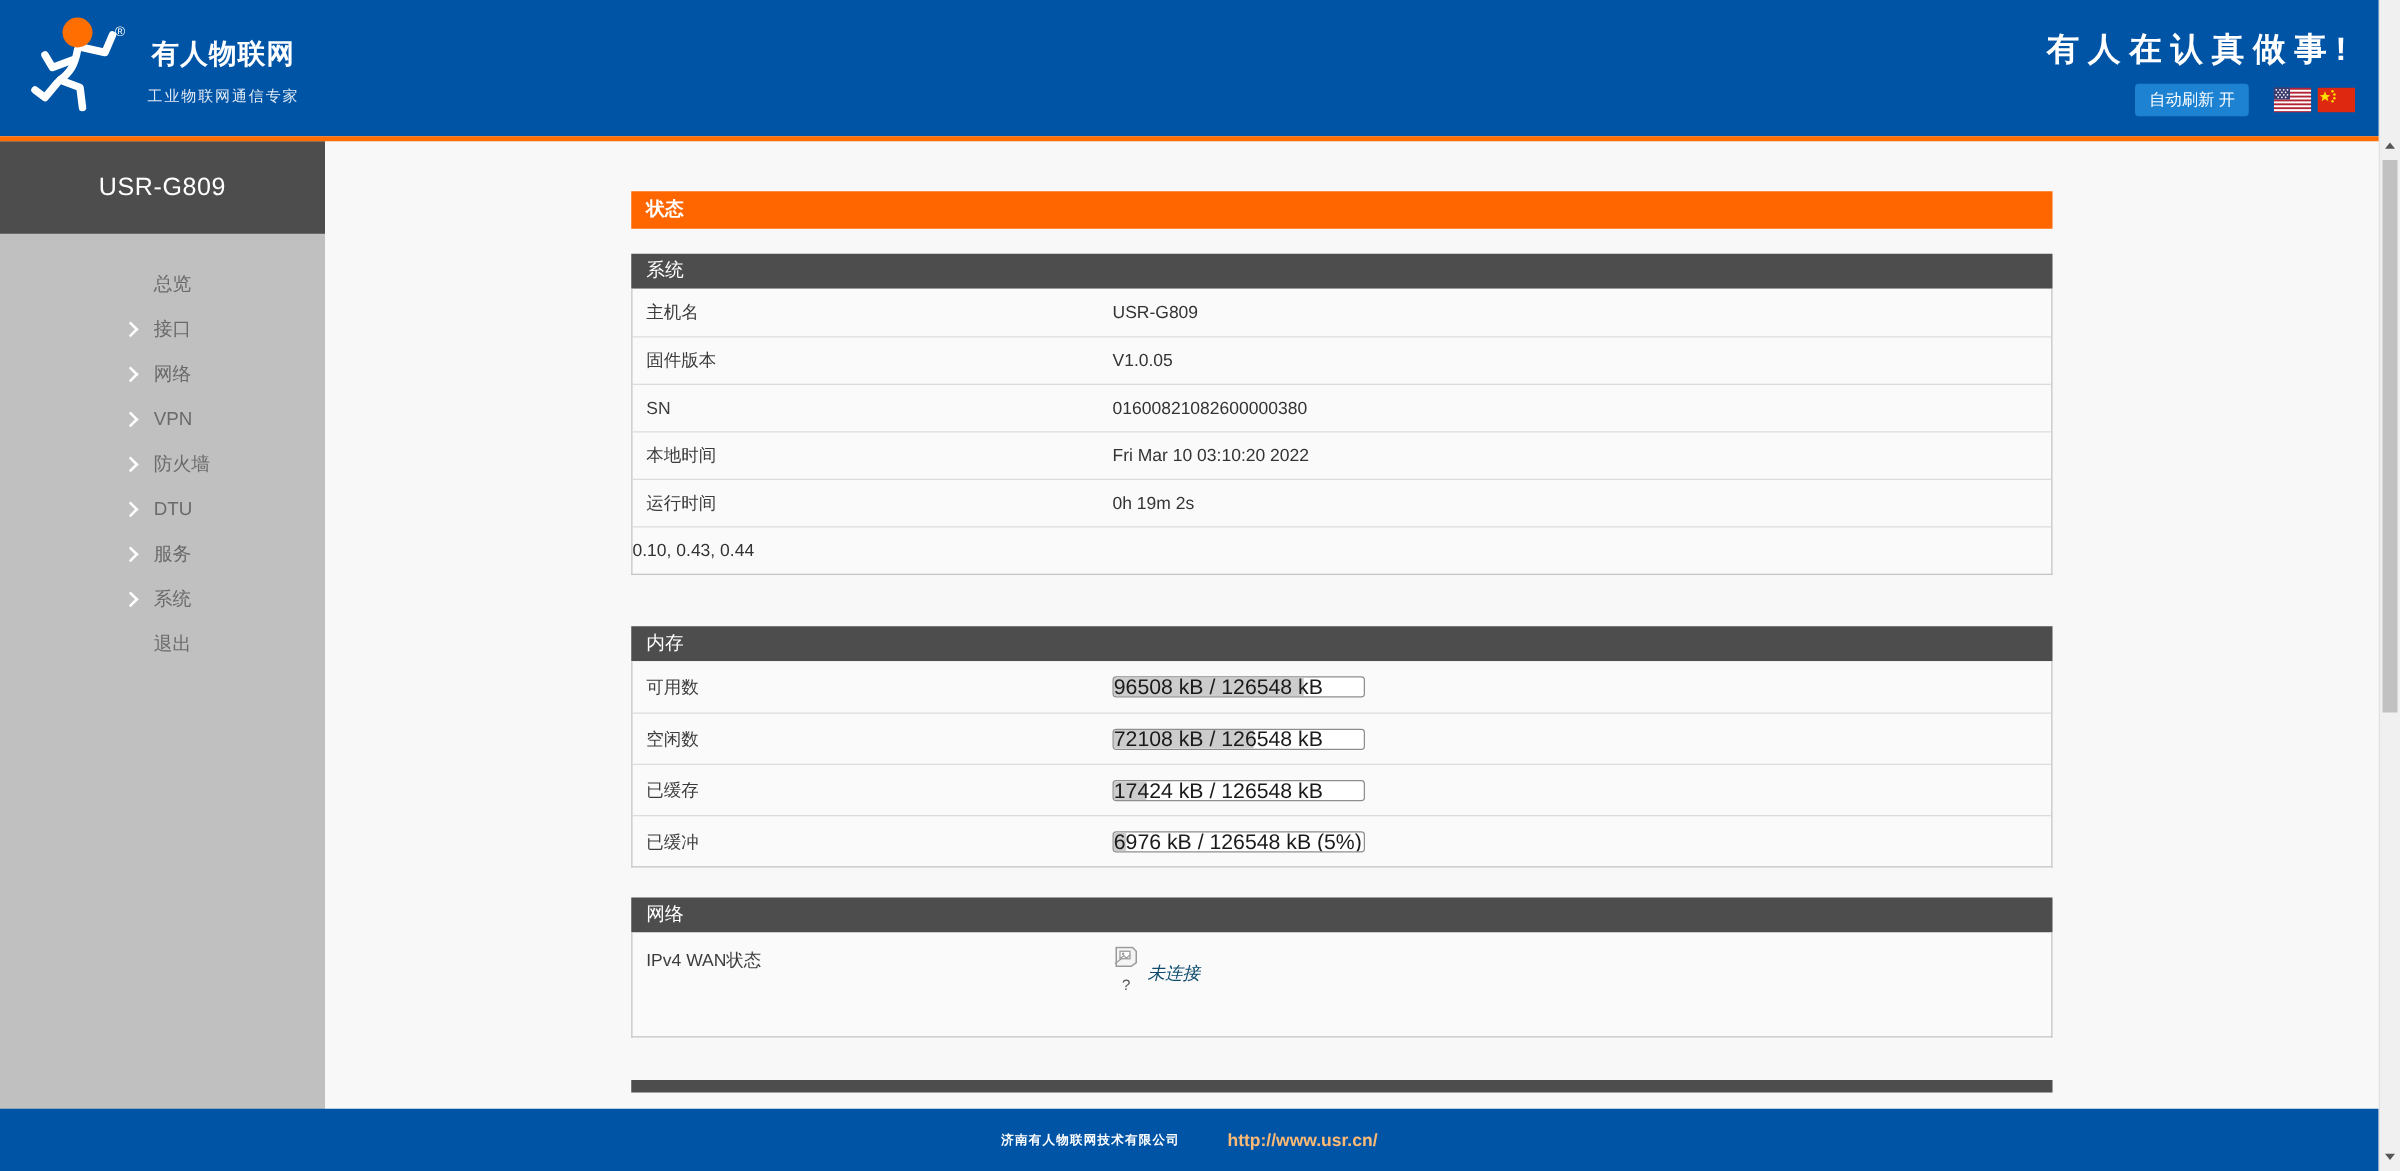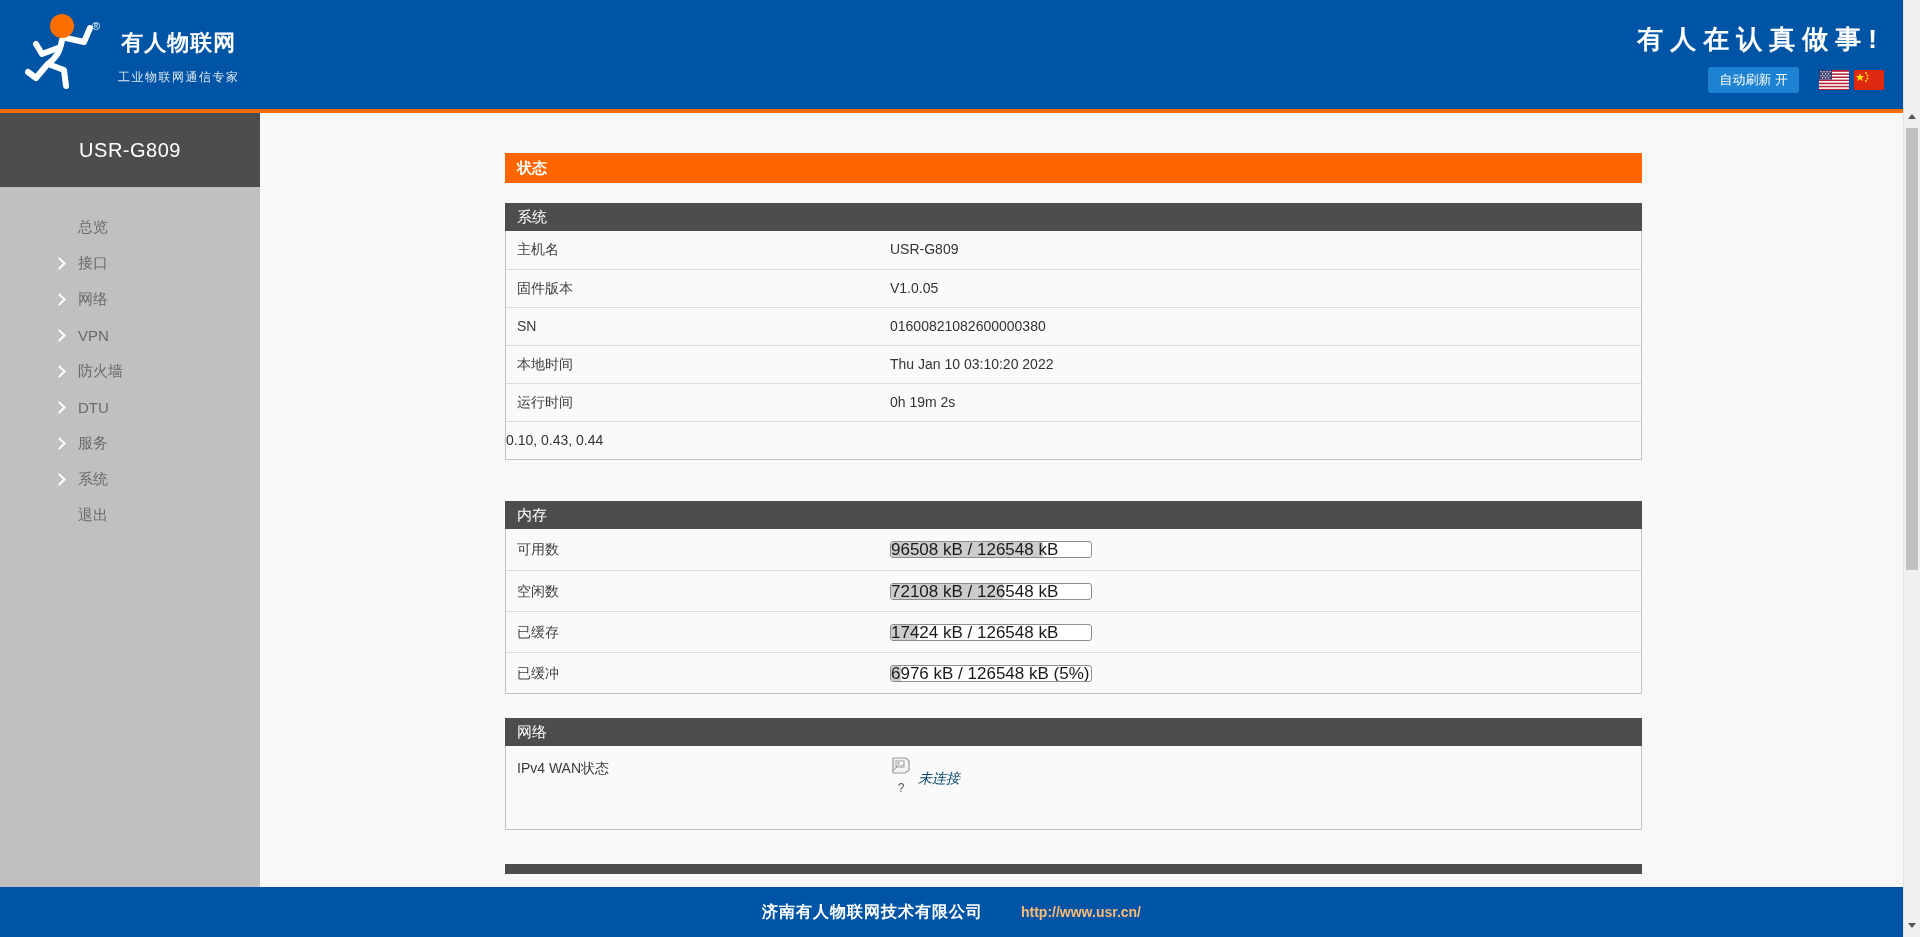--- a/index.html
+++ b/index.html
@@ -19,21 +19,21 @@
   .header-controls { margin-top:10px; display:flex; align-items:center; }
   .refresh-btn { background:#1e82d2; color:#ffffff; border:none; font-size:13px; padding:4px 11px; border-radius:3px; cursor:pointer; font-family:inherit; }
   .flag { width:30px; height:20px; display:block; cursor:pointer; }
   .flag.us { margin-left:20px; }
   .flag.cn { margin-left:5px; }
 
   
   .sidebar { position:absolute; left:0; top:113px; width:260px; height:824px; background:#c0c0c0; z-index:1; }
   .sidebar-header { height:74px; background:#4d4d4d; color:#fff; font-size:20px; letter-spacing:.5px; display:flex; align-items:center; justify-content:center; }
   .menu { list-style:none; padding-top:22px; }
-  .menu li { height:36px; display:flex; align-items:center; padding-left:55px; color:#6a6a6a; font-size:15px; cursor:pointer; }
+  .menu li { height:36px; display:flex; align-items:center; padding-left:55px; color:#6a6a6a; font-size:15px; cursor:pointer;margin-left:45px; }
   .chev { width:9px; height:9px; border-top:2px solid #fff; border-right:2px solid #fff; transform:rotate(45deg); margin-right:14px; flex:0 0 9px; }
   .chev.hidden { visibility:hidden; }
 
   
   .main { position:absolute; left:260px; top:113px; right:17px; bottom:0; background:#f8f8f8; overflow:hidden; }
   .content { width:1137px; margin-left:245px; margin-top:40px; }
   .page-title-bar { height:30px; background:#ff6600; color:#fff; font-size:15px; font-weight:bold; line-height:30px; padding-left:12px; margin-bottom:20px; }
   .section-header { height:28px; background:#4d4d4d; color:#fff; font-size:15px; line-height:28px; padding-left:12px; }
   .tbl { border:1px solid #c3c3c3; border-top:none; background:#fafafa; }
   .row { display:flex; border-top:1px solid #dcdcdc; }
@@ -58,21 +58,21 @@
   .net .lbl { padding-top:14px; }
   .net .val { position:relative; }
   .net .icon-stack { position:absolute; left:0; top:11px; width:22px; text-align:center; }
   .net .alt-q { display:block; font-size:12px; color:#555; margin-top:3px; }
   .net .status { position:absolute; left:28px; top:24px; font-style:italic; font-size:14px; color:#0c4a6e; }
 
   .cutoff-bar { height:10px; background:#4d4d4d; }
 
   
   .footer { position:absolute; left:0; bottom:0; width:1903px; height:50px; background:#0054a6; display:flex; align-items:center; justify-content:center; z-index:2; }
-  .footer .company { color:#fff; font-size:16px; font-weight:bold; letter-spacing:1px; }
+  .footer .company { color:#fff; font-size:10px; font-weight:bold; letter-spacing:1px; }
   .footer .site { color:#fdba74; font-size:14px; font-weight:bold; margin-left:38px; text-decoration:none; }
 
   
   .scrollbar { position:absolute; right:0; top:0; width:17px; height:937px; background:#f0f0f0; border-left:1px solid #e2e2e2; z-index:5; }
   .sb-up { position:absolute; top:114px; left:4px; width:0; height:0; border-left:4px solid transparent; border-right:4px solid transparent; border-bottom:5px solid #565656; cursor:pointer; }
   .sb-thumb { position:absolute; top:128px; left:2px; width:12px; height:442px; background:#c1c1c1; cursor:pointer; }
   .sb-down { position:absolute; top:923px; left:4px; width:0; height:0; border-left:4px solid transparent; border-right:4px solid transparent; border-top:5px solid #565656; cursor:pointer; }
 </style>
 </head>
 <body>
@@ -198,21 +198,21 @@
         <div class="row">
             <div class="lbl">固件版本</div>
             <div class="val">V1.0.05</div>
           </div>
         <div class="row">
             <div class="lbl">SN</div>
             <div class="val">01600821082600000380</div>
           </div>
         <div class="row">
             <div class="lbl">本地时间</div>
-            <div class="val">Thu Jan 10 03:10:20 2022</div>
+            <div class="val">Fri Mar 10 03:10:20 2022</div>
           </div>
         <div class="row">
             <div class="lbl">运行时间</div>
             <div class="val">0h 19m 2s</div>
           </div>
         <div class="row">
             <div class="val">0.10, 0.43, 0.44</div>
           </div>
       </div>
     </div>

